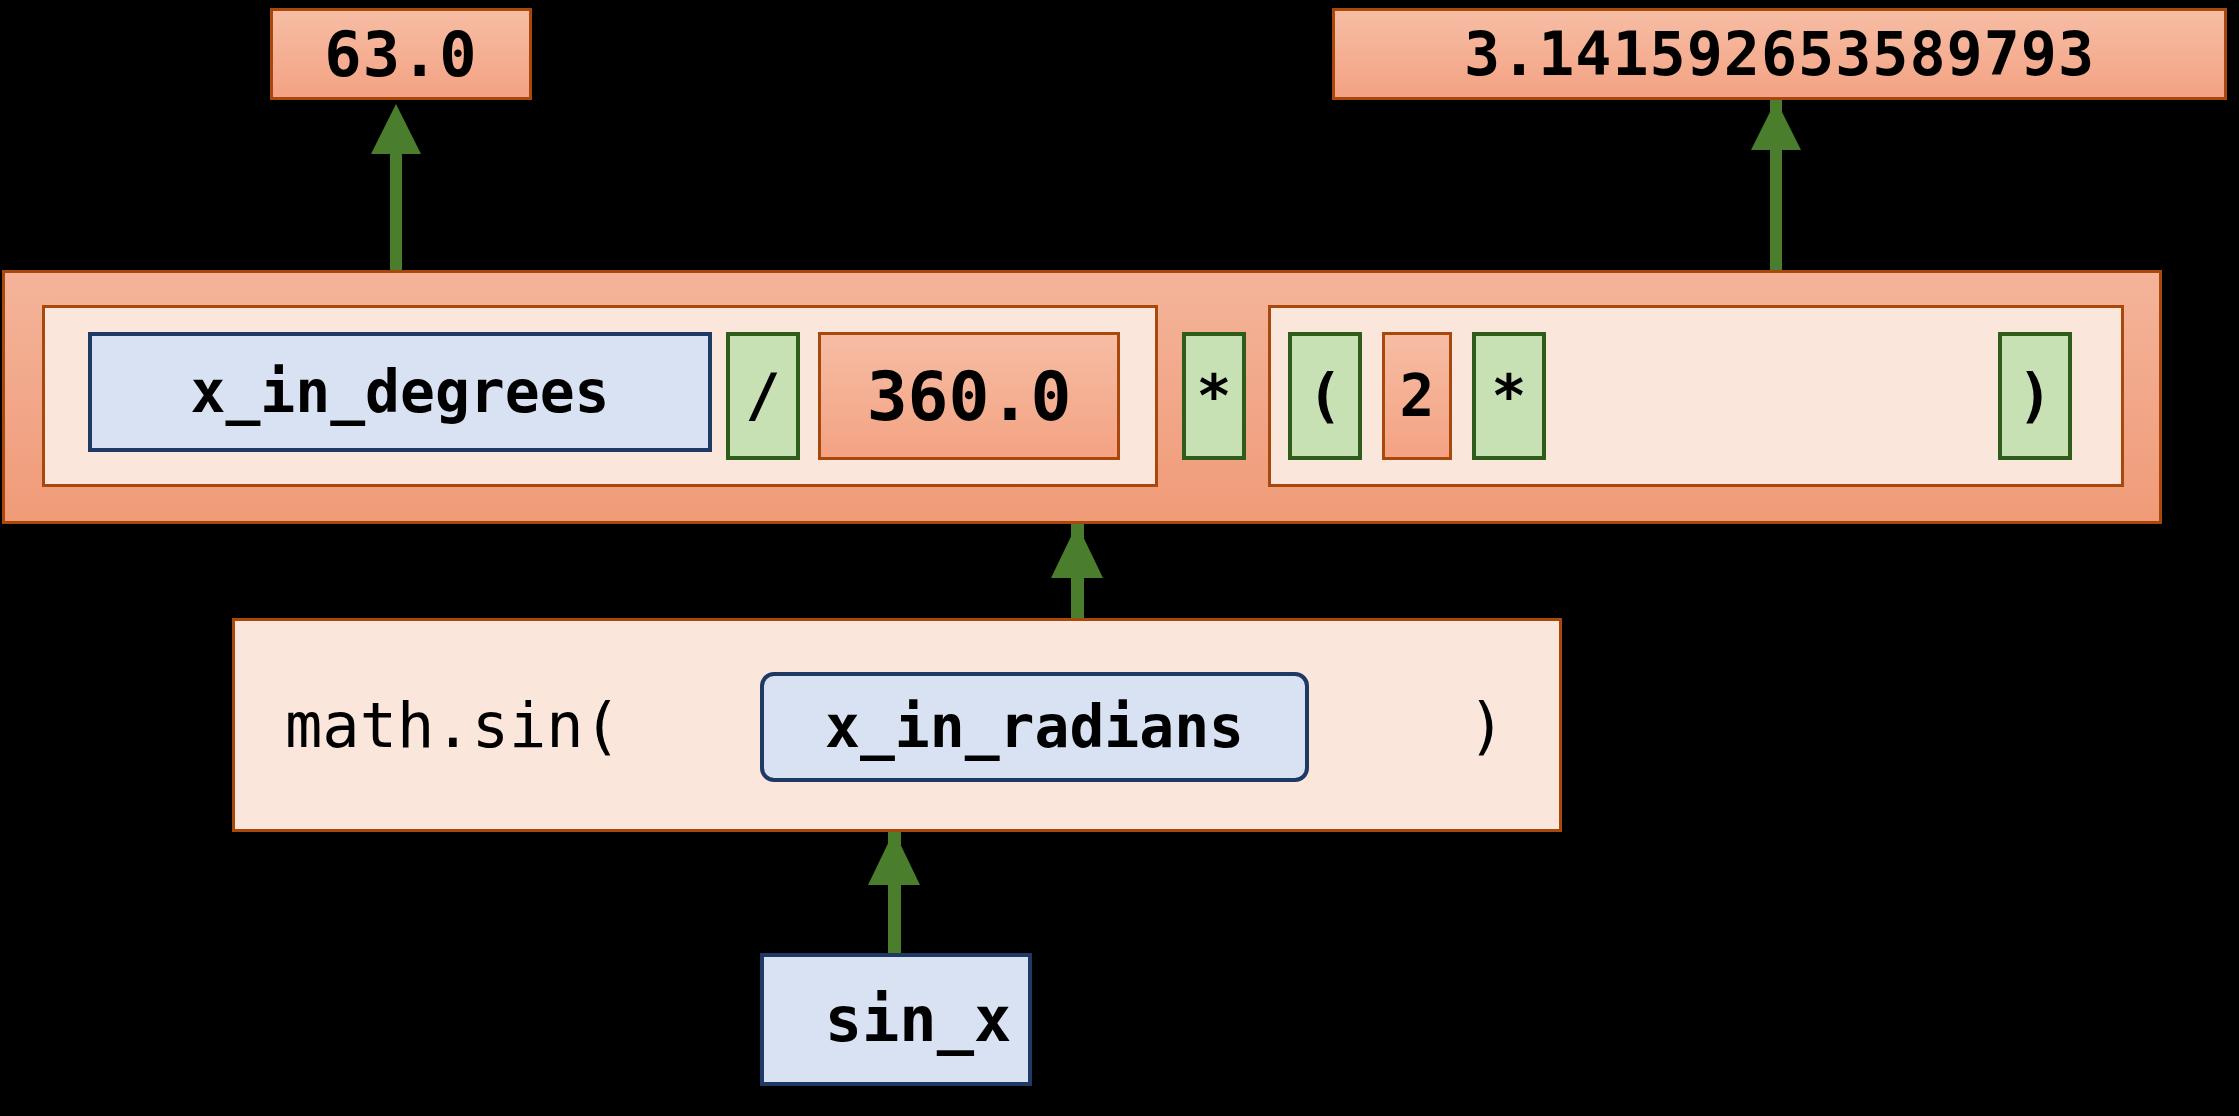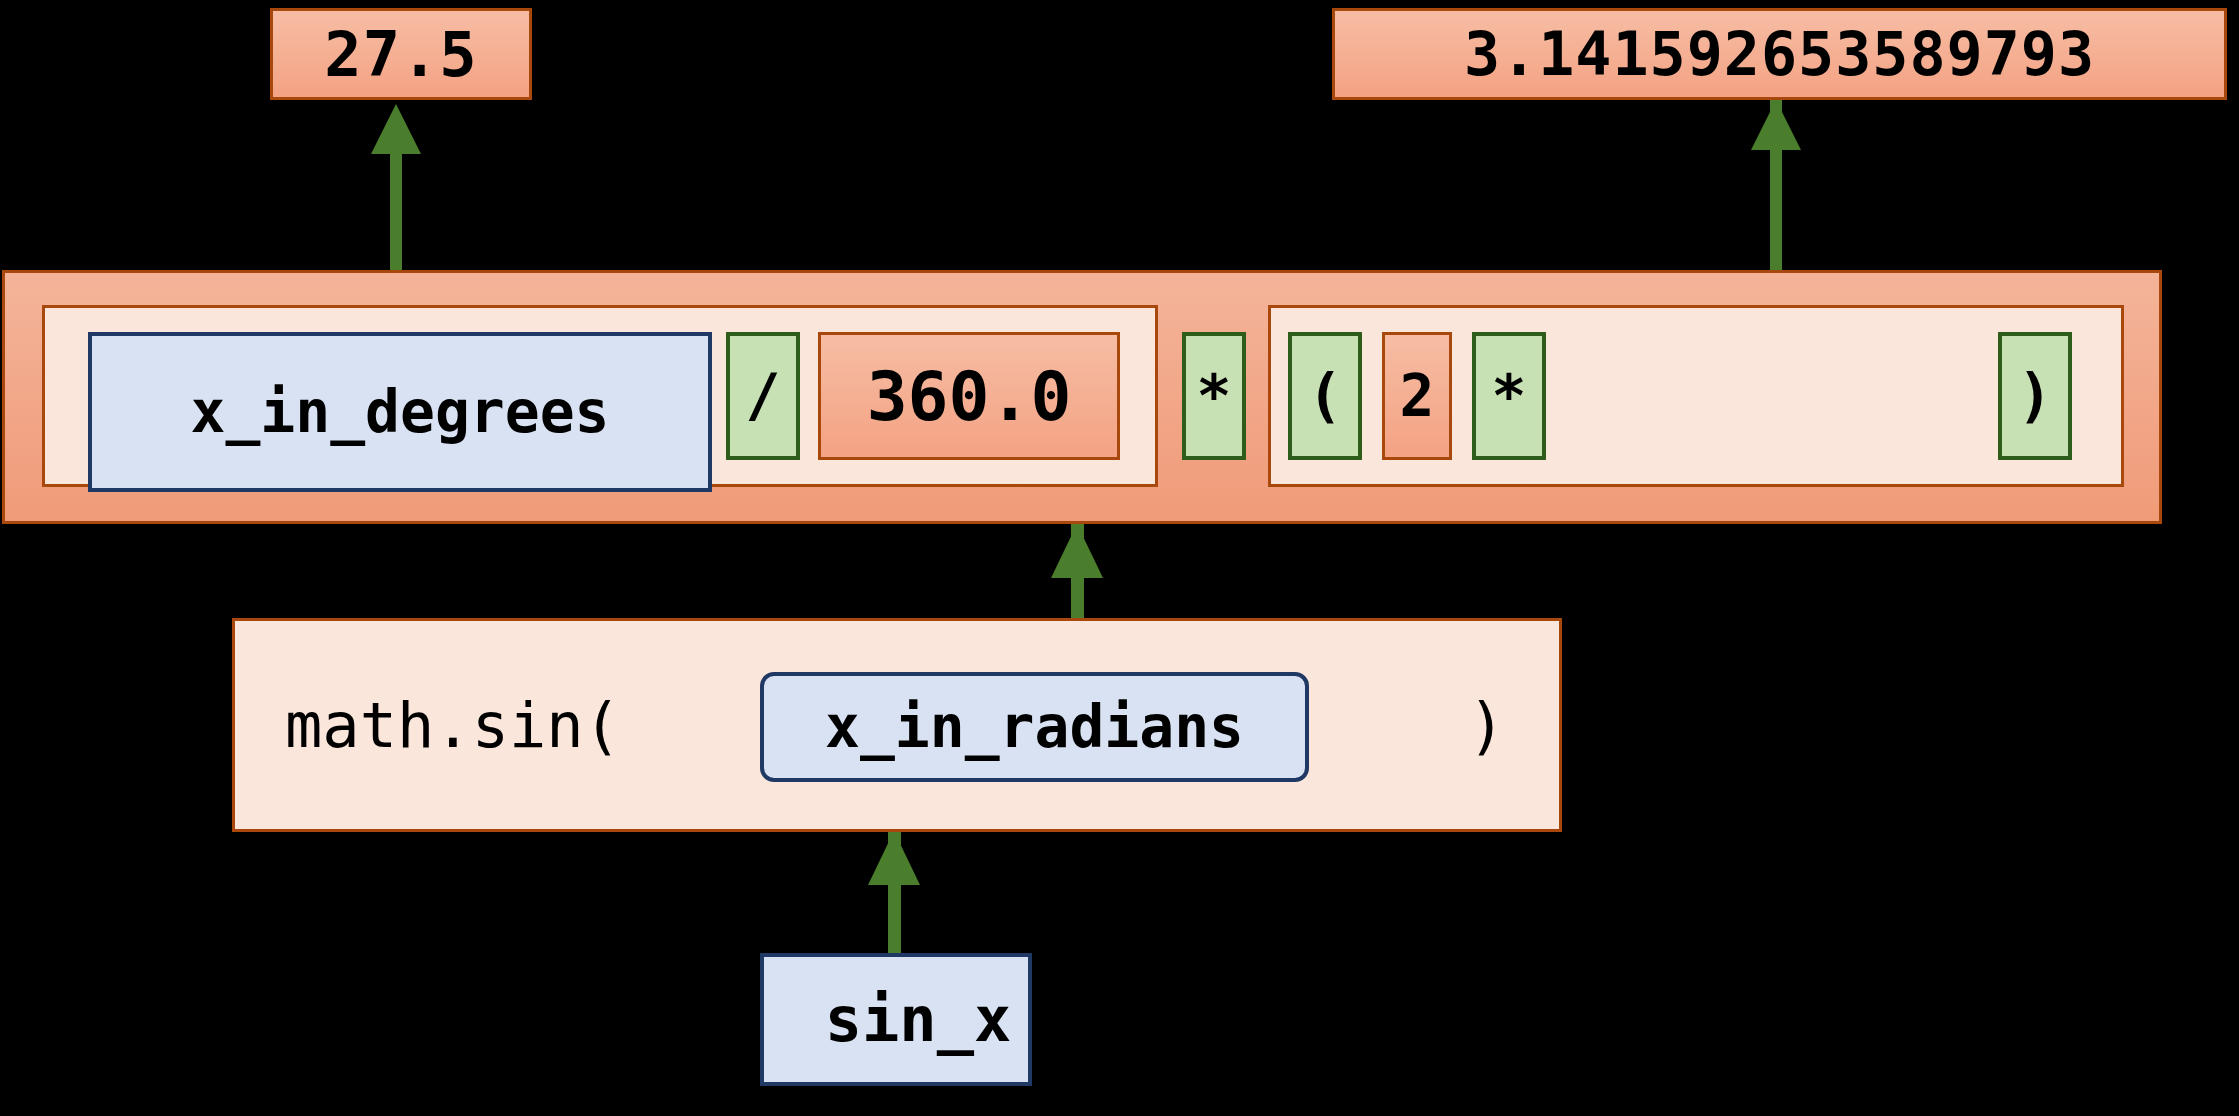--- a/index.html
+++ b/index.html
@@ -90,34 +90,34 @@
 
       <rect x="1071" y="524" width="13" height="140"></rect>
       <polygon points="1077,524 1103,578 1051,578"></polygon>
 
       <rect x="888" y="831" width="13" height="130"></rect>
       <polygon points="894,831 920,885 868,885"></polygon>
     </g>
   </svg>
 
   <div class="node val-box" style="left:270px;top:8px;width:262px;height:92px;font-size:62px;letter-spacing:1px;">
-    <span>27.5</span>
+    <span>63.0</span>
   </div>
 
   <div class="node val-box" style="left:1332px;top:8px;width:895px;height:92px;font-size:60px;letter-spacing:1px;">
     <span>3.141592653589793</span>
   </div>
 
   <div class="node band" style="left:2px;top:270px;width:2160px;height:254px;display:block;">
   </div>
 
   <div class="node group" style="left:42px;top:305px;width:1116px;height:182px;display:block;">
   </div>
 
-  <div class="node var-box" style="left:88px;top:332px;width:624px;height:160px;font-size:58px;">
+  <div class="node var-box" style="left:88px;top:332px;width:624px;height:120px;font-size:58px;">
     <span>x_in_degrees</span>
   </div>
 
   <div class="node op-box" style="left:726px;top:332px;width:74px;height:128px;font-size:58px;">
     <span>/</span>
   </div>
 
   <div class="node val-box" style="left:818px;top:332px;width:302px;height:128px;font-size:68px;">
     <span>360.0</span>
   </div>

